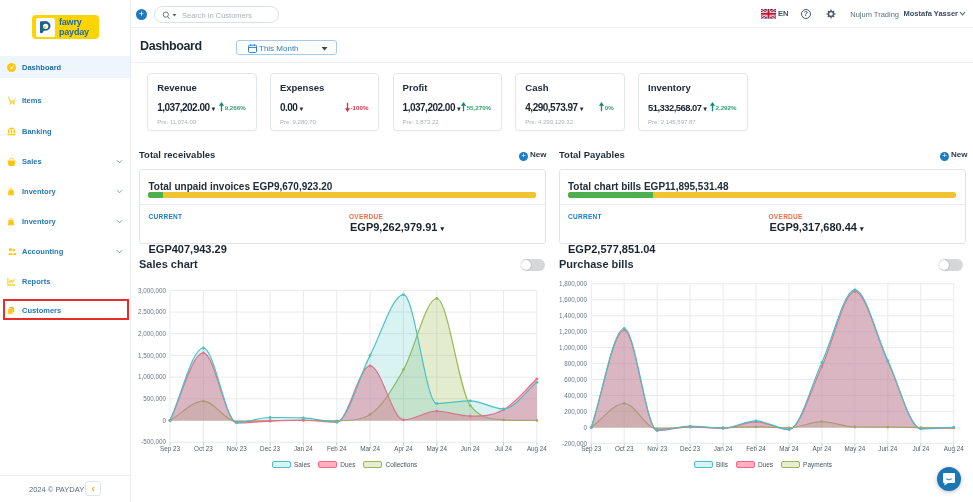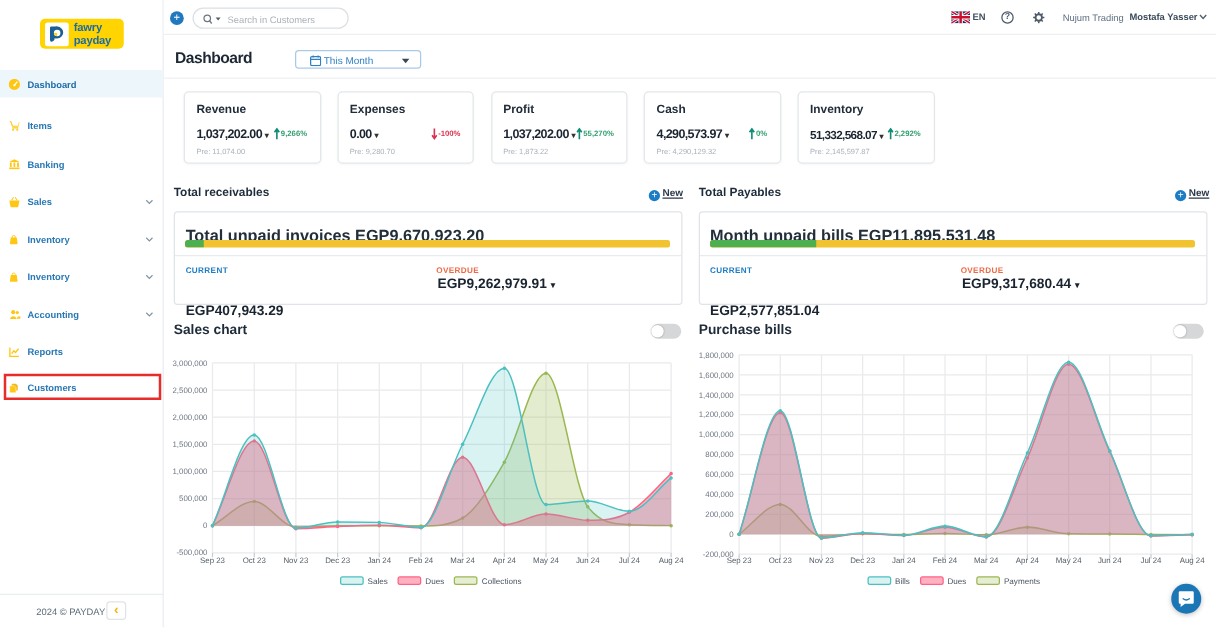--- a/index.html
+++ b/index.html
@@ -45,24 +45,24 @@
 .kcard .kt { position:absolute; left:9px; top:8px; font-size:9.5px; font-weight:bold; color:#212c39; }
 .kcard .kv { position:absolute; left:9px; top:27.5px; font-size:10px; font-weight:bold; color:#1a2430; letter-spacing:-0.5px; }
 .kcard .kv .crt { font-size:6.5px; color:#333; }
 .kcard .pct { position:absolute; right:10px; top:28px; font-size:6.2px; font-weight:bold; display:flex; align-items:center; height:10px; }
 .kcard .pre { position:absolute; left:9px; top:45px; font-size:6px; color:#a9b1b9; }
 .green { color:#33a06f; }
 .red { color:#d8344f; }
 
 
 .sec-h { position:absolute; font-size:9.5px; font-weight:bold; color:#1f2d3b; }
-.newbtn { position:absolute; font-size:8px; font-weight:bold; color:#2b3948;text-decoration:underline; }
+.newbtn { position:absolute; font-size:8px; font-weight:bold; color:#2b3948; }
 .newbtn .nc { display:inline-block; width:9px; height:9px; border-radius:50%; background:#1c7cc4; color:#fff; font-size:8px; line-height:8.5px; text-align:center; vertical-align:-1.5px; margin-right:2px; font-weight:normal; }
 .rcard { position:absolute; top:168.5px; width:407px; height:75px; background:#fff; border:1px solid #e0e4e9; border-radius:3px; }
-.rcard .rt { position:absolute; left:8.5px; top:11px; font-size:13px; font-weight:bold; color:#222e3a; }
+.rcard .rt { position:absolute; left:8.5px; top:11px; font-size:10px; font-weight:bold; color:#222e3a; }
 .rcard .bar { position:absolute; left:8px; top:22px; right:9px; height:6px; border-radius:2px; background:#f2c330; overflow:hidden; }
 .rcard .bar .gseg { position:absolute; left:0; top:0; bottom:0; background:#4caf50; border-radius:2px 0 0 2px; }
 .rcard .rdiv { position:absolute; left:0; top:34px; width:100%; height:1px; background:#e8ebee; }
 .rcard .cl { position:absolute; left:8.5px; top:43px; font-size:6.5px; font-weight:bold; color:#1c7cc4; letter-spacing:0.3px; }
 .rcard .ol { position:absolute; left:209px; top:43px; font-size:6.5px; font-weight:bold; color:#ee6b47; letter-spacing:0.3px; }
 .rcard .cv { position:absolute; left:8.5px; top:51px; font-size:11px; font-weight:bold; color:#1a2430;margin-top:22px; }
 .rcard .ov { position:absolute; left:210px; top:51px; font-size:11px; font-weight:bold; color:#1a2430; }
 
 
 .ch-title { position:absolute; font-size:11px; font-weight:bold; color:#1e2c3a; }
@@ -303,21 +303,21 @@
   <div class="bar">
       <div class="gseg" style="width:15px"></div>
     </div>
   <div class="rdiv"></div>
   <div class="cl">CURRENT</div>
     <div class="ol">OVERDUE</div>
   <div class="cv">EGP407,943.29</div>
   <div class="ov">EGP9,262,979.91 <span style="font-size:7px">▾</span></div>
 </div>
 <div class="rcard" style="left:558.5px">
-  <div class="rt">Month unpaid bills EGP11,895,531.48</div>
+  <div class="rt">Total chart bills EGP11,895,531.48</div>
   <div class="bar">
       <div class="gseg" style="width:85px"></div>
     </div>
   <div class="rdiv"></div>
   <div class="cl">CURRENT</div>
     <div class="ol">OVERDUE</div>
   <div class="cv">EGP2,577,851.04</div>
   <div class="ov">EGP9,317,680.44 <span style="font-size:7px">▾</span></div>
 </div>
 

